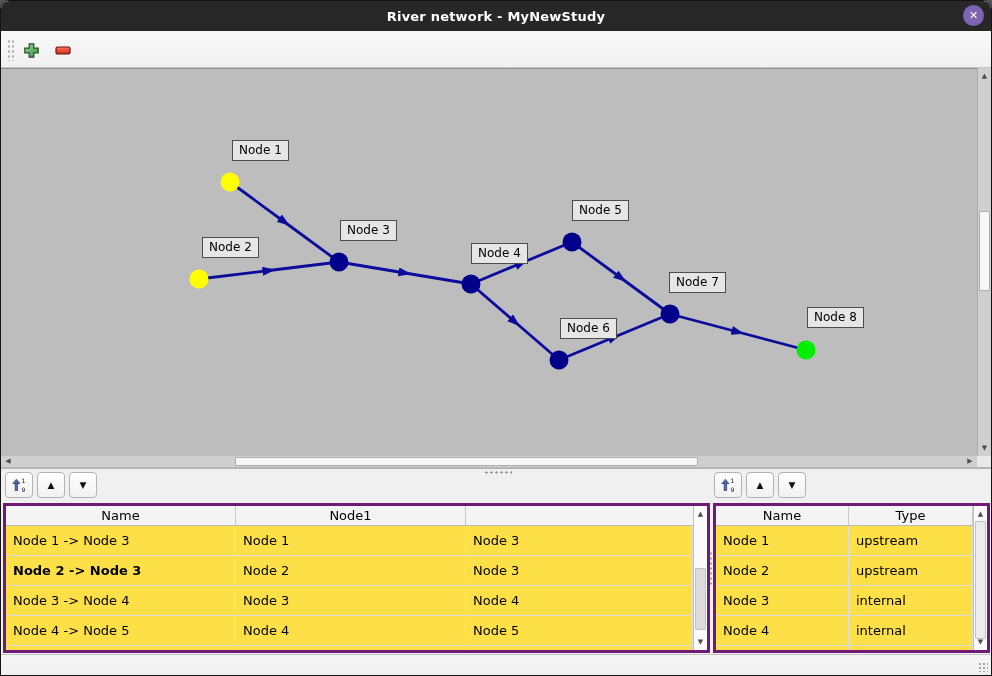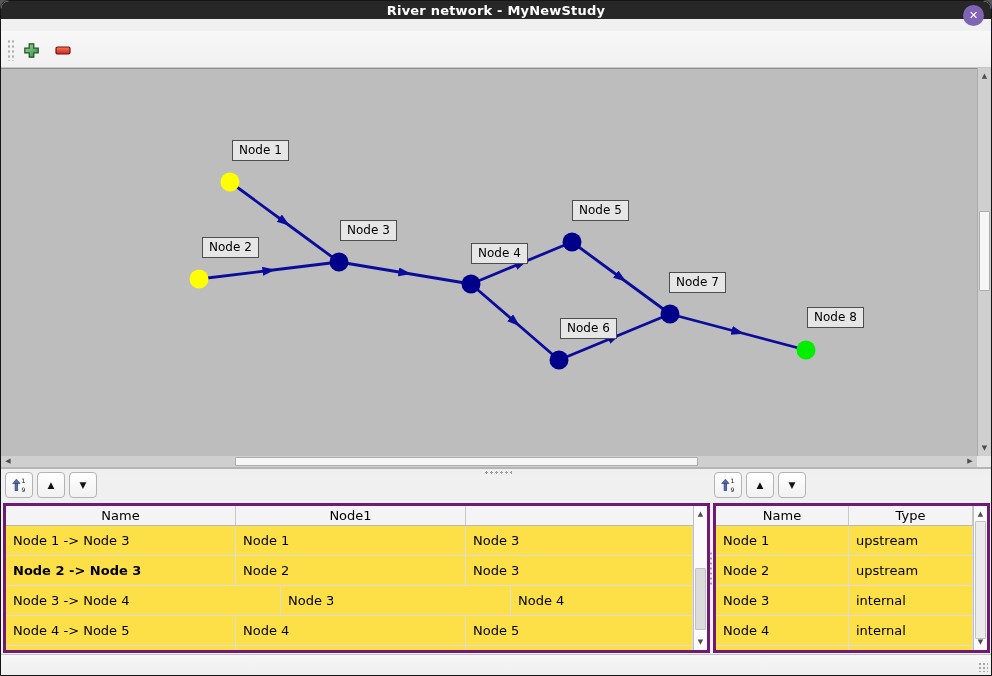--- a/index.html
+++ b/index.html
@@ -3,21 +3,21 @@
 <meta charset="utf-8">
 <style>
   html,body{margin:0;padding:0;background:#555;}
   *{box-sizing:border-box;}
   .window{
     position:relative;width:992px;height:676px;margin:0 auto;
     background:#f0f0f0;border:1px solid #141414;border-radius:9px 9px 0 0;
     overflow:hidden;font-family:"DejaVu Sans","Liberation Sans",sans-serif;
   }
   
-  .titlebar{position:absolute;top:0;left:0;right:0;height:18px;background:#272727;
+  .titlebar{position:absolute;top:0;left:0;right:0;height:30px;background:#272727;
     border-radius:8px 8px 0 0;display:flex;align-items:center;justify-content:center;}
   .title{color:#ffffff;font-weight:bold;font-size:13px;letter-spacing:.2px;}
   .close-btn{position:absolute;right:7px;top:4px;width:21px;height:21px;border-radius:50%;
     background:#7e64b2;color:#fff;display:flex;align-items:center;justify-content:center;
     font-size:11px;font-weight:bold;cursor:default;}
   
   .toolbar{position:absolute;top:30px;left:0;right:0;height:37px;
     background:linear-gradient(#f8f8f8,#f0f0f0);border-bottom:1px solid #c6c6c6;}
   .tb-handle{position:absolute;left:6px;top:8px;width:8px;height:22px;
     background-image:radial-gradient(circle,#aeaeae 1px,transparent 1.3px);
@@ -196,21 +196,21 @@
             <div class="td" style="width: 230px;">Node 1 -&gt; Node 3</div>
             <div class="td" style="width: 230px;">Node 1</div>
             <div class="td" style="width: 231px; flex: 1 1 0%;">Node 3</div>
           </div>
           <div class="trow">
             <div class="td" style="width: 230px; font-weight: bold;">Node 2 -&gt; Node 3</div>
             <div class="td" style="width: 230px;">Node 2</div>
             <div class="td" style="width: 231px; flex: 1 1 0%;">Node 3</div>
           </div>
           <div class="trow">
-            <div class="td" style="width: 275px;">Node 3 -&gt; Node 4</div>
+            <div class="td" style="width: 230px;">Node 3 -&gt; Node 4</div>
             <div class="td" style="width: 230px;">Node 3</div>
             <div class="td" style="width: 231px; flex: 1 1 0%;">Node 4</div>
           </div>
           <div class="trow">
             <div class="td" style="width: 230px;">Node 4 -&gt; Node 5</div>
             <div class="td" style="width: 230px;">Node 4</div>
             <div class="td" style="width: 231px; flex: 1 1 0%;">Node 5</div>
           </div>
           <div class="trow">
             <div class="td" style="width: 230px;"></div>

